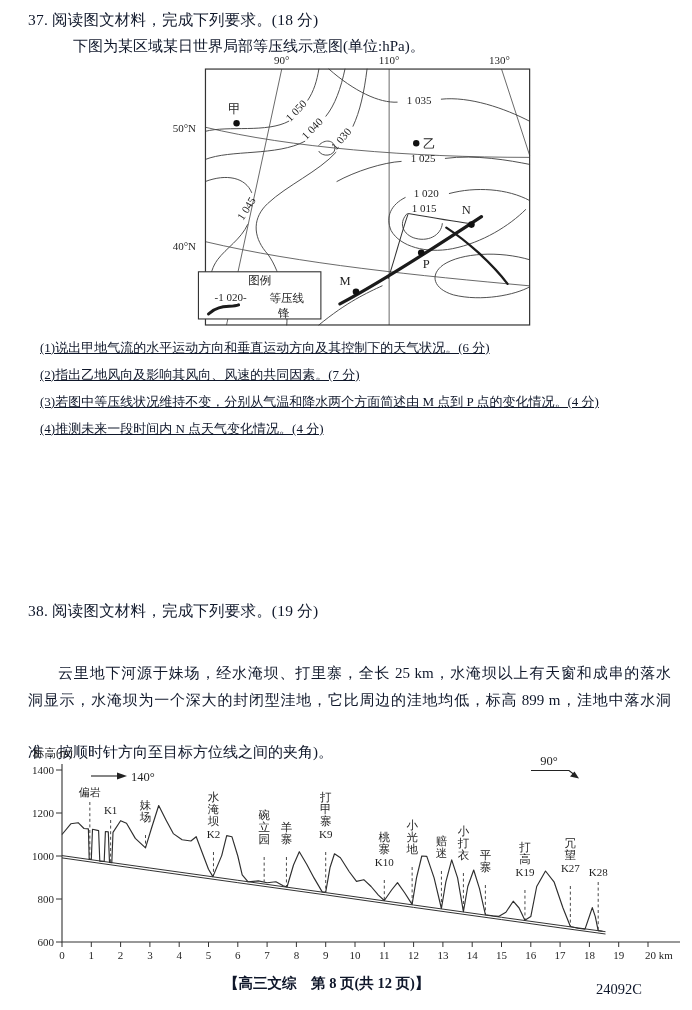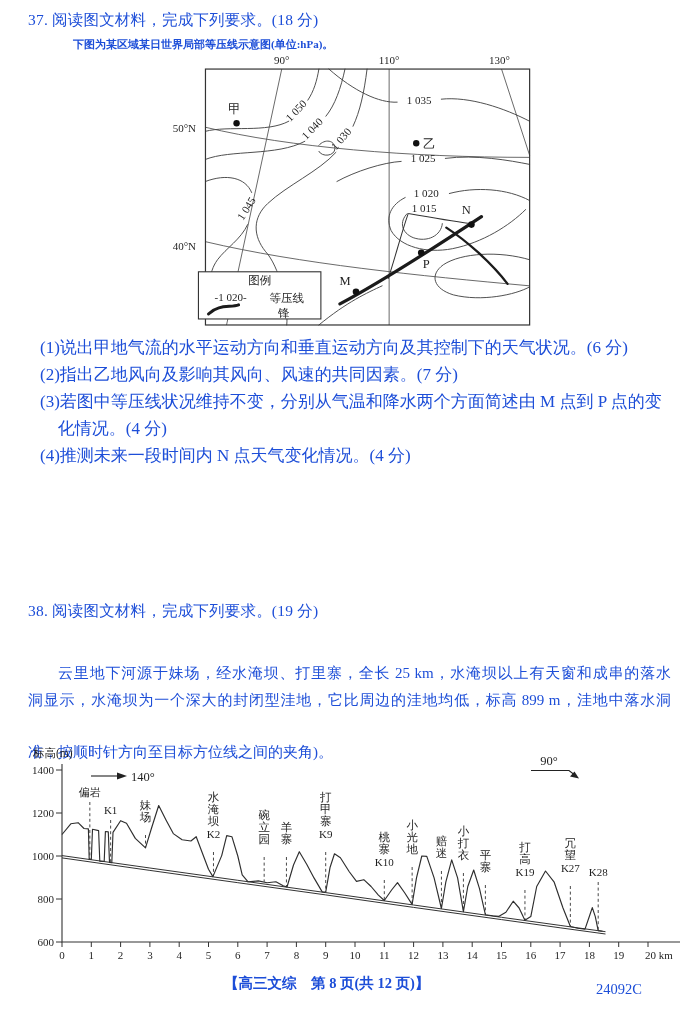--- a/index.html
+++ b/index.html
@@ -1,25 +1,25 @@
 <!DOCTYPE html>
 <html><head>
 <meta charset="utf-8">
 <style>
   html,body{margin:0;padding:0;background:#e8e8e8;}
   .page{
     position:relative;width:692px;height:1010px;background:#ffffff;
-    font-family:"Liberation Serif","DejaVu Serif",serif;color:#1d4ed8;
+    font-family:"Liberation Serif","DejaVu Serif",serif;color:#0f172a;
     overflow:hidden;margin:0 auto;
   }
   .abs{position:absolute;}
   .q-heading{left:28px;font-size:15.5px;letter-spacing:0.2px;white-space:nowrap;}
   .q37-heading{top:10px;}
-  .q37-intro{left:73px;top:37px;font-size:11px;white-space:nowrap;font-weight:bold;}
-  .q37-items{left:40px;top:334px;width:636px;font-size:17px;line-height:27px;}
+  .q37-intro{left:73px;top:37px;font-size:15px;white-space:nowrap;}
+  .q37-items{left:40px;top:334px;width:636px;font-size:13px;line-height:27px;text-decoration:underline;}
   .subq{padding-left:1.05em;text-indent:-1.05em;}
   .q38-heading{top:601px;}
   .q38-para{left:28px;top:660px;width:643px;font-size:15px;line-height:27.4px;}
   .pline{text-align:justify;text-align-last:justify;}
   .pline.first{padding-left:2em;}
   .pline.last{text-align-last:left;margin-top:24px;}
   .footer{top:974px;left:0;width:692px;font-size:14.5px;}
   .footer .center{position:absolute;left:224px;font-weight:600;white-space:nowrap;}
   .footer .code{position:absolute;left:596px;white-space:nowrap;margin-top:7px;}
   svg{display:block;}

